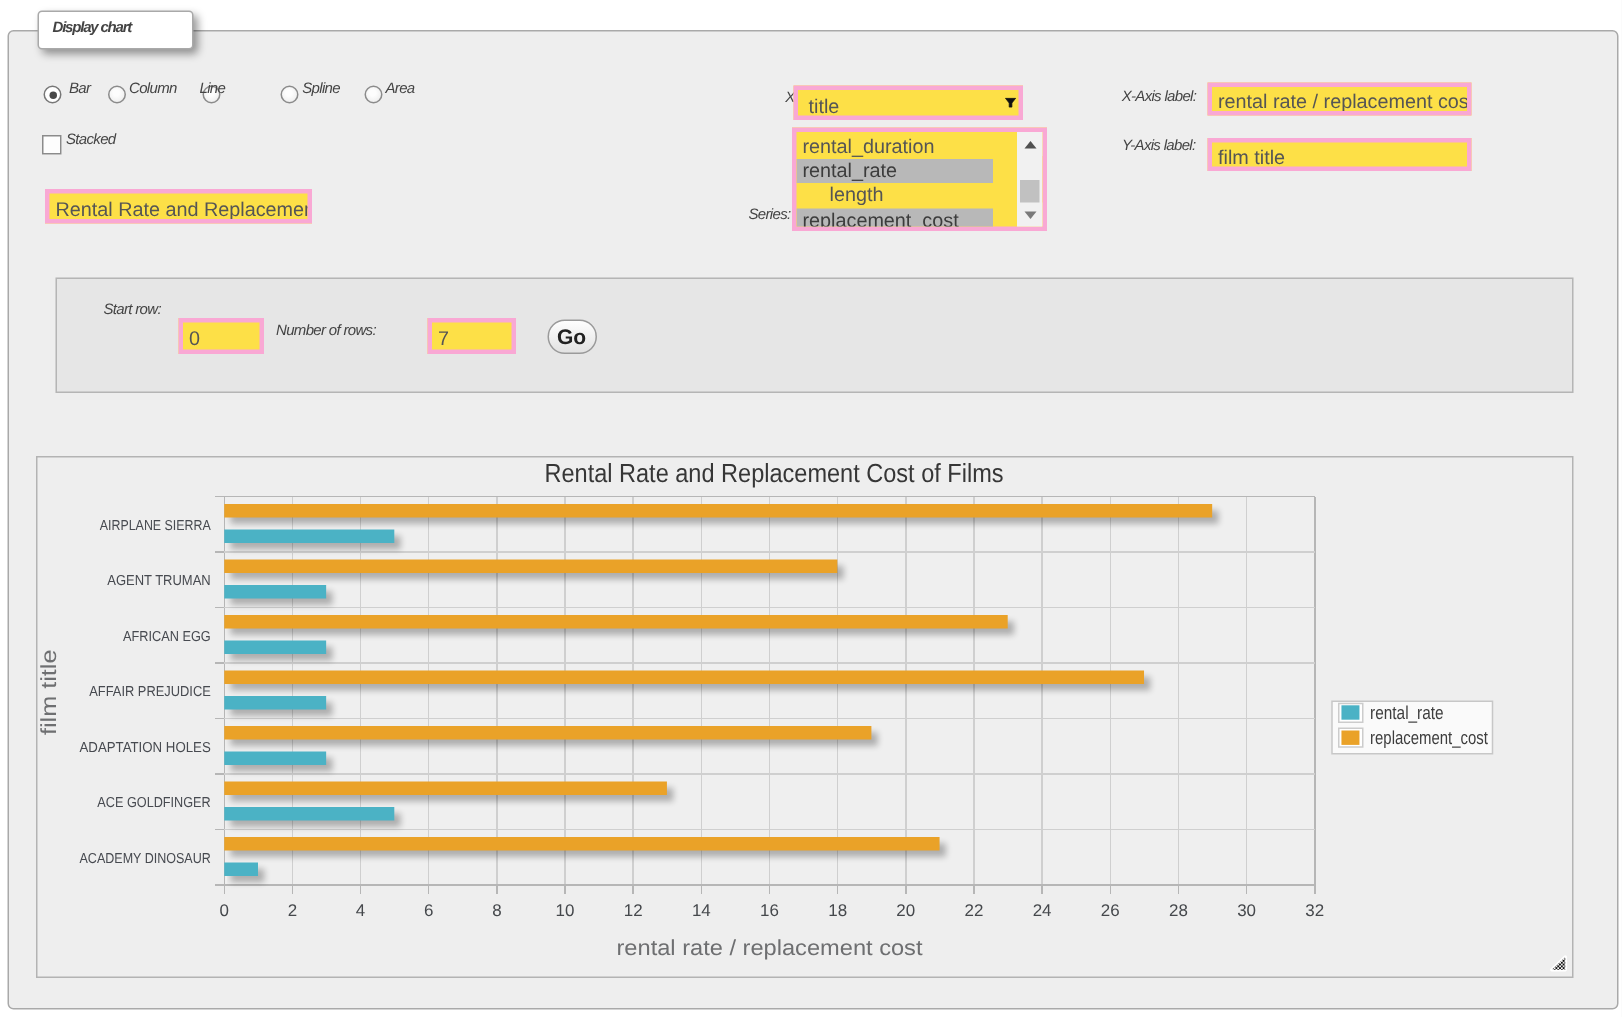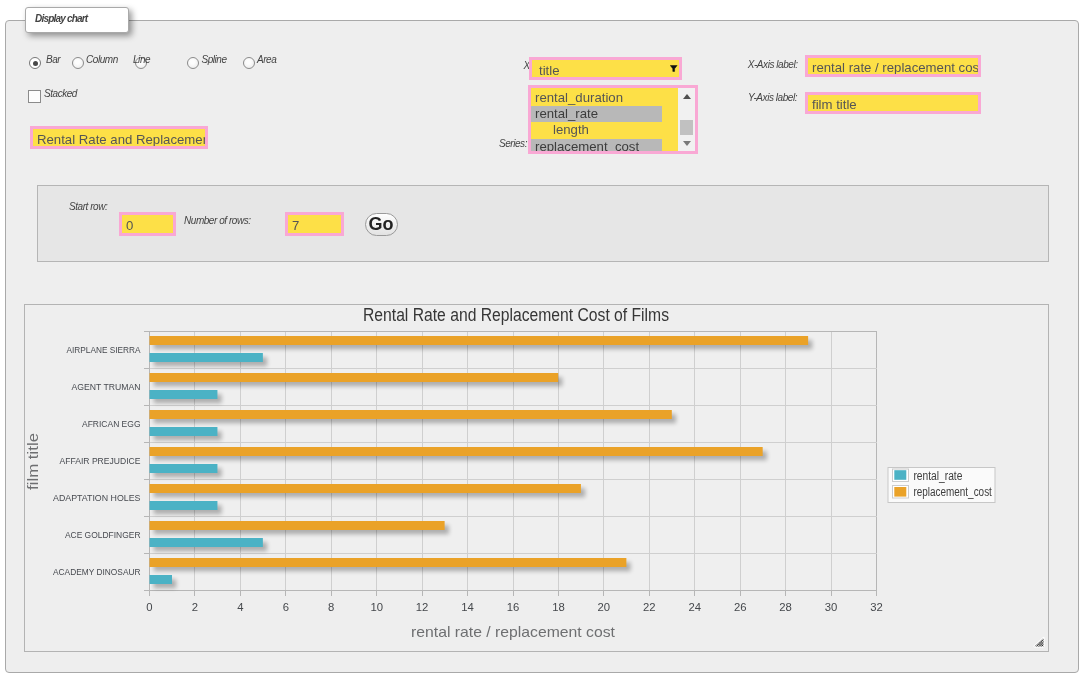--- a/index.html
+++ b/index.html
@@ -58,21 +58,21 @@
 <div class="lbl" style="right:283.5px;top:58.5px;">X-Axis label:</div>
 <div class="inp" style="left:805px;top:55px;width:176px;height:22px;line-height:20px;padding-left:4px;">rental rate / replacement cost</div>
 <div class="lbl" style="right:284px;top:91.5px;">Y-Axis label:</div>
 <div class="inp" style="left:805px;top:92px;width:176px;height:22px;line-height:20px;padding-left:4px;">film title</div>
 
 <div class="abs" style="left:37px;top:185px;width:1012px;height:77px;background:#e6e6e6;border:1px solid #b5b5b5;box-sizing:border-box;"></div>
 <div class="lbl" style="left:55px;top:201px;margin-left:14px;">Start row:</div>
 <div class="inp" style="left:119px;top:212px;width:57px;height:24px;line-height:22px;padding-left:4px;">0</div>
 <div class="lbl" style="left:184px;top:215px;">Number of rows:</div>
 <div class="inp" style="left:285px;top:212px;width:59px;height:24px;line-height:22px;padding-left:4px;">7</div>
-<div class="abs" style="left:364.5px;top:213px;width:33px;height:23px;border:1px solid #9a9a9a;border-radius:11.5px;background:linear-gradient(#fefefe,#e2e2e2);box-sizing:border-box;text-align:center;font-size:18px;font-weight:bold;color:#222;line-height:21px;">Go</div>
+<div class="abs" style="left:364.5px;top:213px;width:33px;height:23px;border:1px solid #9a9a9a;border-radius:11.5px;background:linear-gradient(#fefefe,#e2e2e2);box-sizing:border-box;text-align:center;font-size:14px;font-weight:bold;color:#222;line-height:21px;">Go</div>
 
 <div class="abs" style="left:24px;top:304px;width:1025px;height:348px;border:1px solid #b3b3b3;box-sizing:border-box;background:#eee;"></div>
 <svg class="abs" style="left:25px;top:305px;" width="1022" height="345" viewBox="0 0 1022 345">
 
   <rect x="124.5" y="26" width="727" height="259" fill="#efefef"></rect>
     <filter id="bsh" x="-10%" y="-60%" width="130%" height="260%">
       <feGaussianBlur stdDeviation="2"></feGaussianBlur>
     </filter>
   <g stroke="#cfcfcf" stroke-width="1">
 

